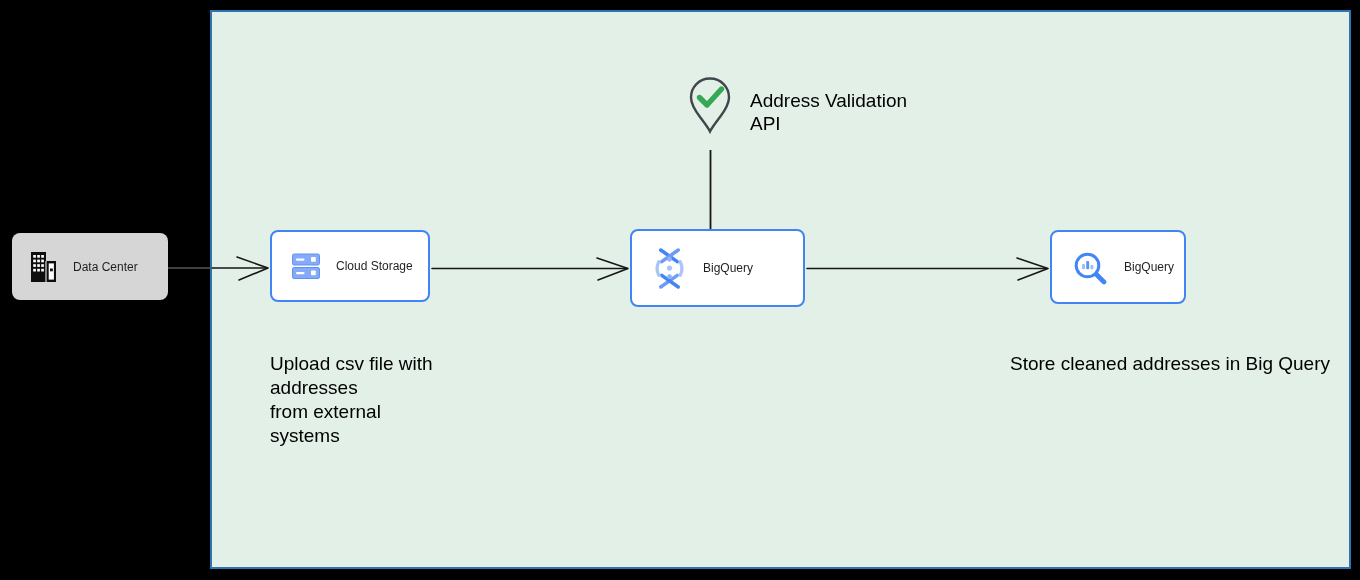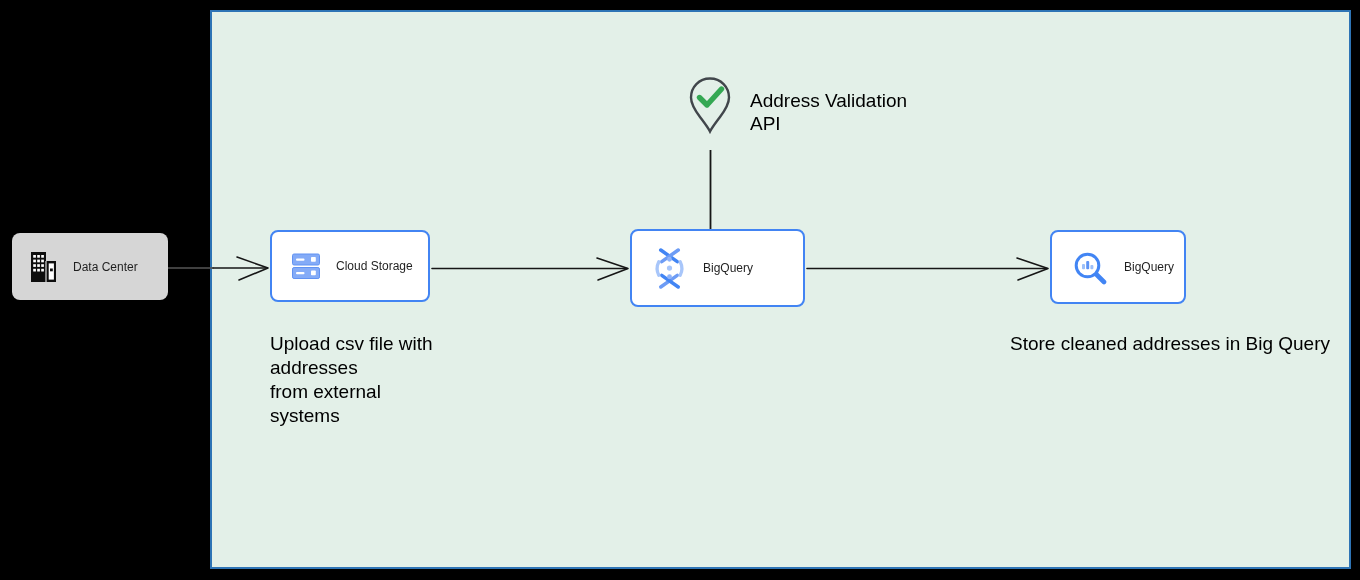--- a/index.html
+++ b/index.html
@@ -63,20 +63,21 @@
     font-size: 19px;
     line-height: 23px;
     color: #000;
   }
   .caption {
     position: absolute;
     font-size: 19px;
     line-height: 24px;
     color: #000;
     white-space: pre-line;
+    margin-top: 20px;
   }
   .caption-1 { left: 270px; top: 332px; width: 230px; }
   .caption-2 { left: 570px; top: 332px; width: 360px; }
   .caption-3 { left: 990px; top: 332px; width: 360px; text-align: center; }
   .icon-box { flex: 0 0 auto; display: flex; align-items: center; }
 </style>
 </head>
 <body>
 
 <div class="canvas">

